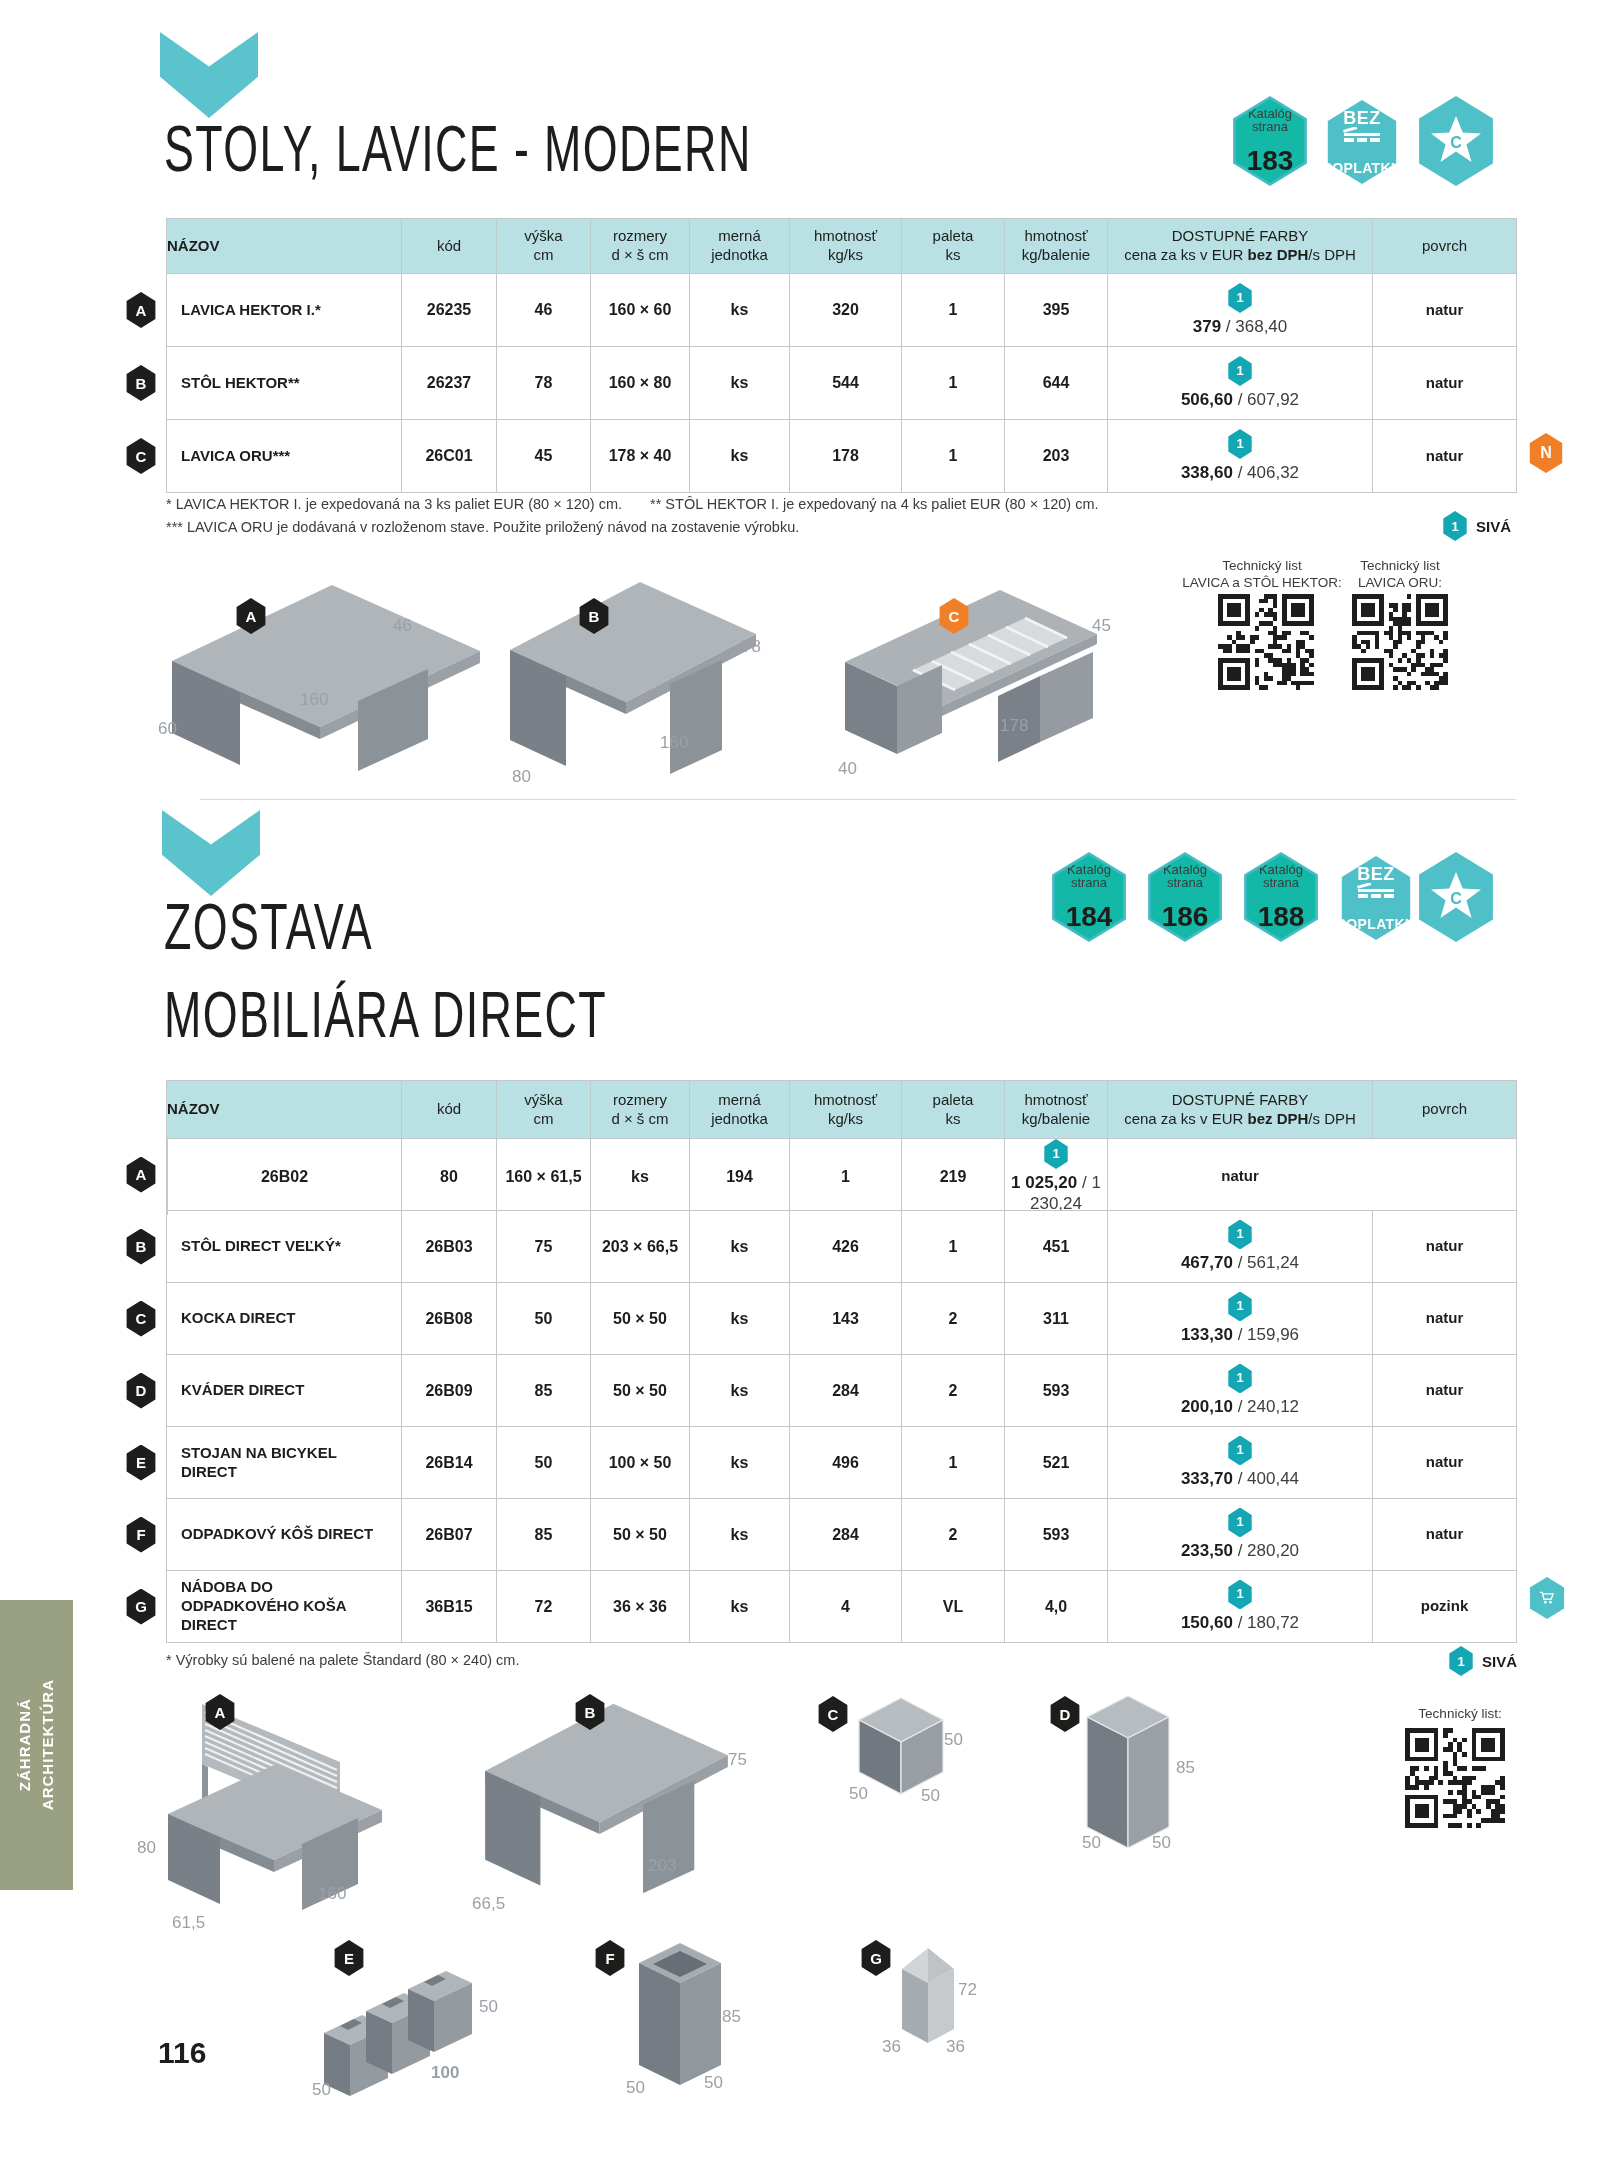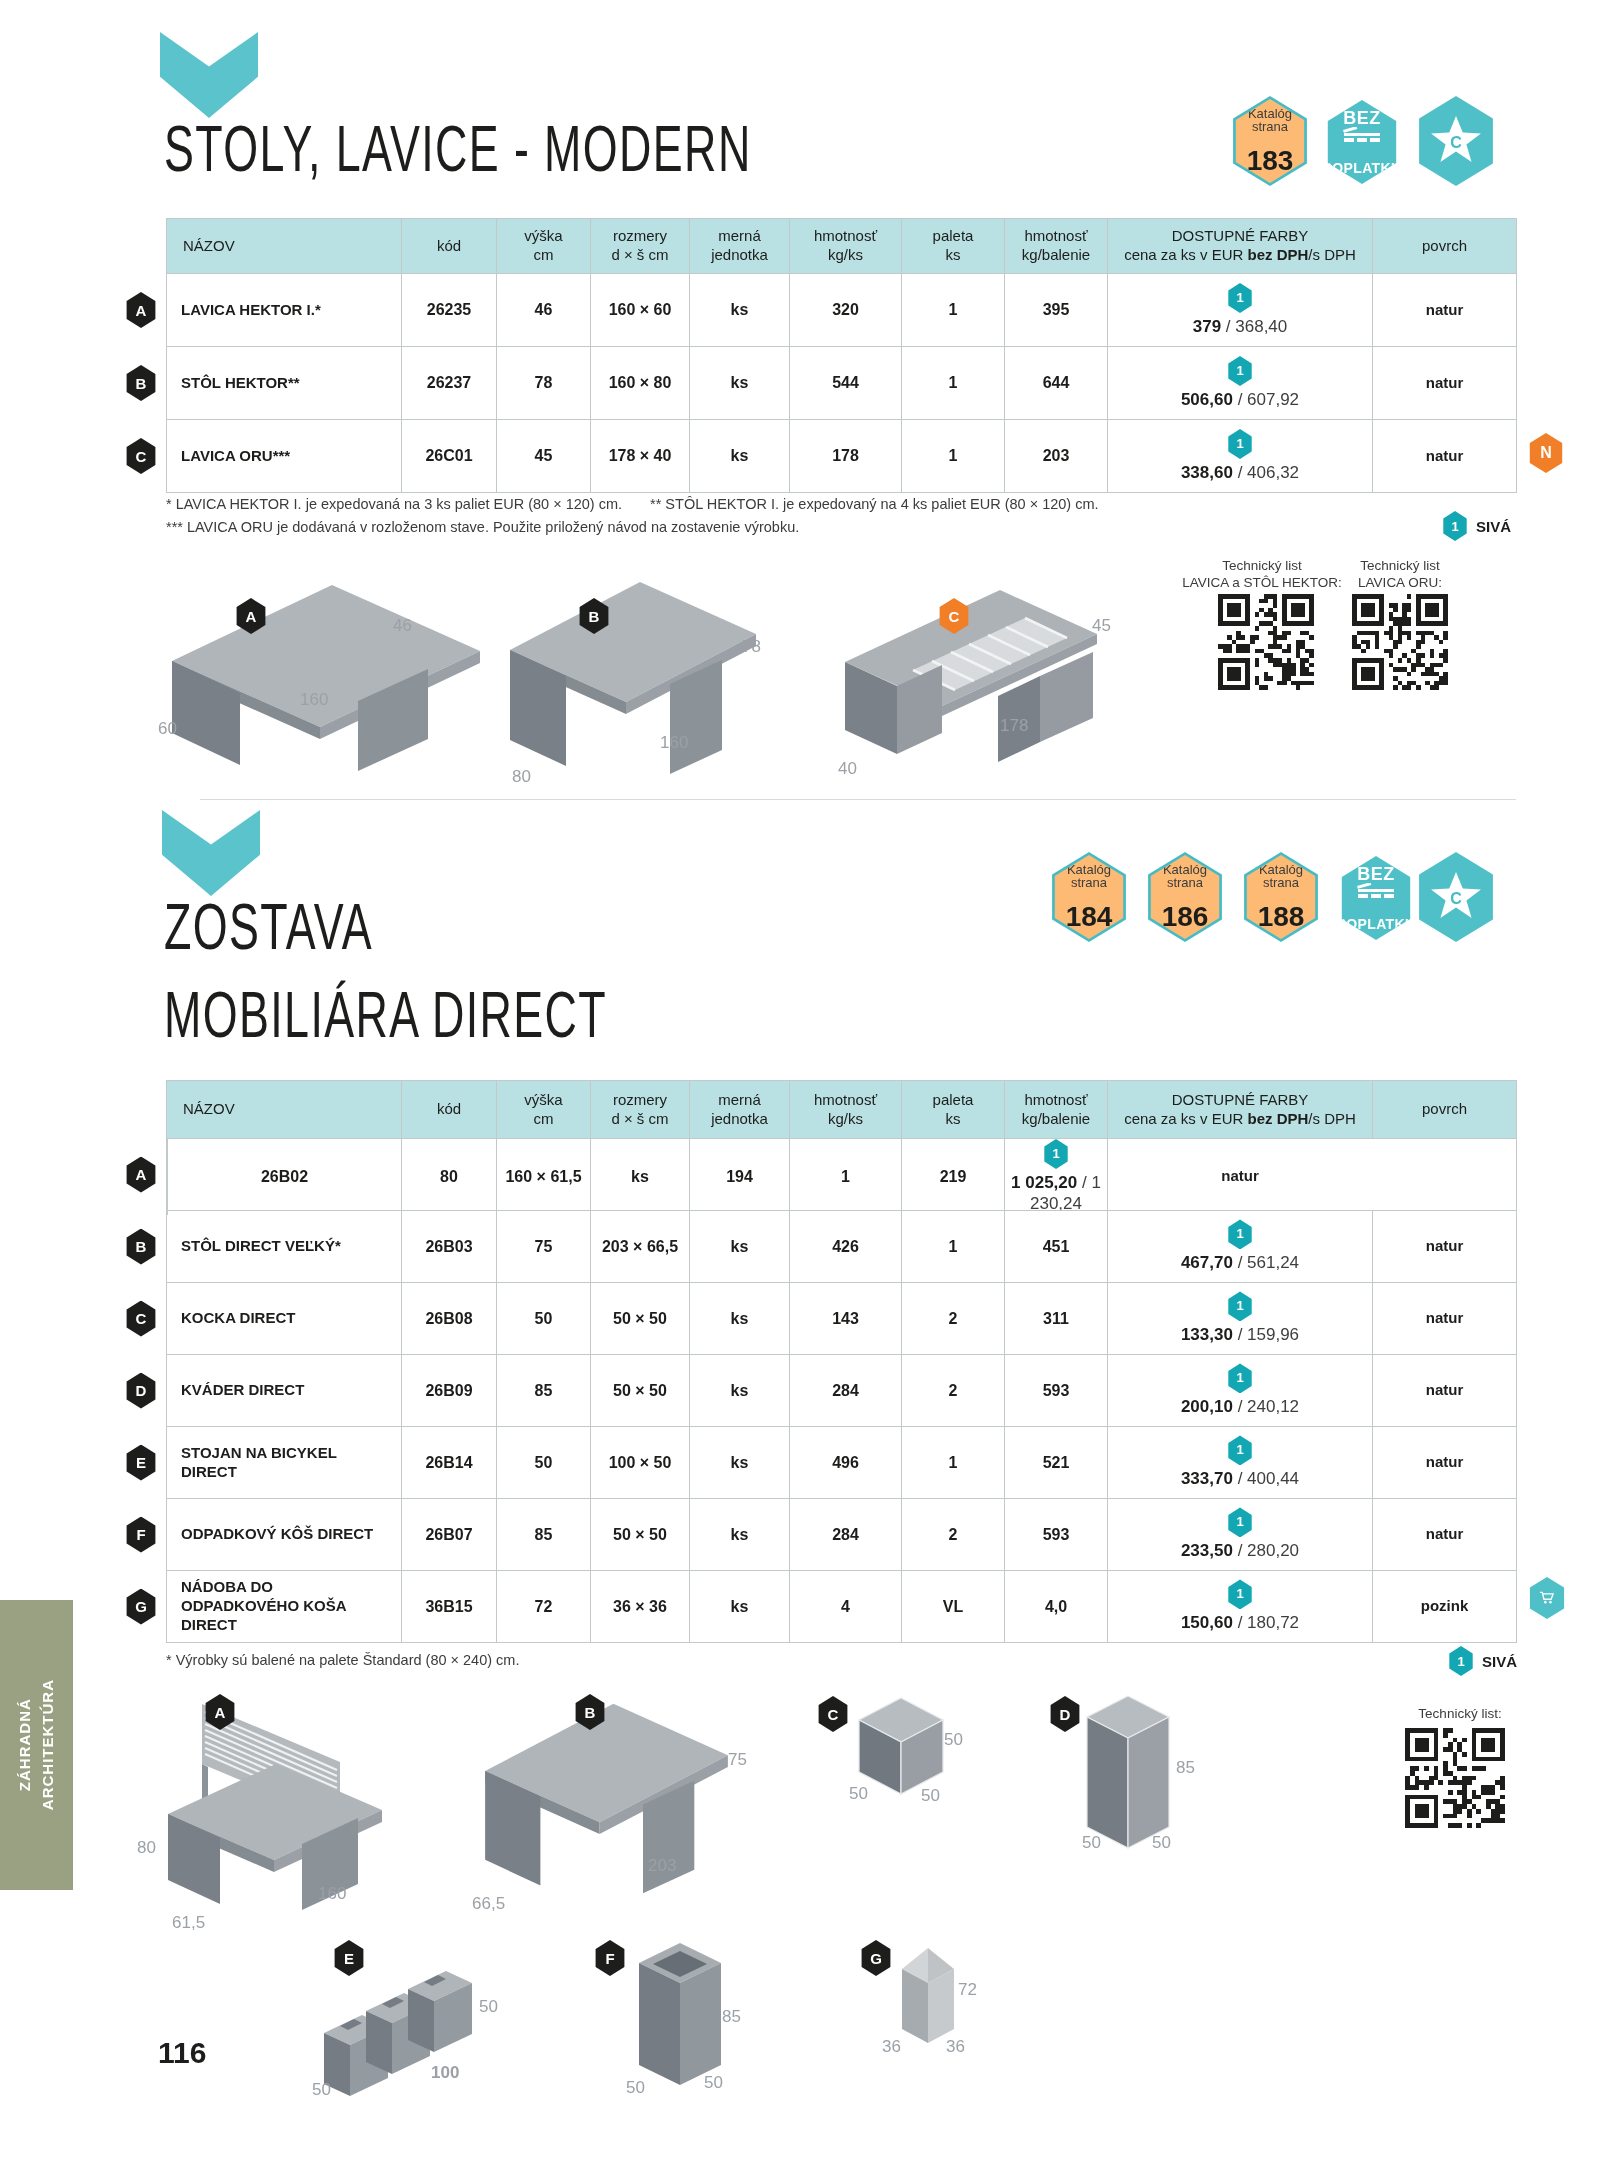--- a/index.html
+++ b/index.html
@@ -14,39 +14,39 @@
   .hex{clip-path:polygon(50% 0%,95% 25%,95% 75%,50% 100%,5% 75%,5% 25%);display:flex;align-items:center;justify-content:center;}
   .hex-black{background:#1d1d1b;color:#fff;}
   .hex-teal{background:#12a7b2;color:#fff;}
   .hex-teal2{background:#4fc0c8;color:#fff;}
   .hex-orange{background:#f07f28;color:#fff;}
   .rowletter{position:absolute;left:-42px;top:50%;transform:translateY(-50%);width:32px;height:36px;font-size:15px;font-weight:700;}
   .drawletter{width:32px;height:36px;font-size:15px;font-weight:700;}
   
   .hexo{position:relative;width:82px;height:90px;}
   .hexo .ho{position:absolute;inset:0;background:#45bcc5;clip-path:polygon(50% 0%,95% 25%,95% 75%,50% 100%,5% 75%,5% 25%);}
-  .hexo .hi{position:absolute;inset:3px;background:#fdba74;clip-path:polygon(50% 0%,95% 25%,95% 75%,50% 100%,5% 75%,5% 25%);
+  .hexo .hi{position:absolute;inset:3px;background:#14b8a6;clip-path:polygon(50% 0%,95% 25%,95% 75%,50% 100%,5% 75%,5% 25%);
             display:flex;flex-direction:column;align-items:center;justify-content:center;line-height:1.05;}
   .hexo .w{font-size:13px;color:#3c3c3b;}
   .hexo .pg{font-size:28px;font-weight:700;color:#1d1d1b;margin-top:12px;}
   .bezhex{width:76px;height:84px;flex-direction:column;line-height:1;}
   .bezhex .t{font-size:18px;font-weight:700;letter-spacing:.5px;}
   .bezhex .b{font-size:14px;font-weight:700;letter-spacing:.4px;margin-top:18px;}
   .starhex{width:82px;height:90px;}
   .star{width:52px;height:50px;background:#fff;position:relative;
         clip-path:polygon(50% 0%,63% 33%,98% 35%,70% 57%,80% 92%,50% 71%,20% 92%,30% 57%,2% 35%,37% 33%);}
   .star span{position:absolute;inset:0;display:flex;align-items:center;justify-content:center;padding-top:4px;
              color:#45bcc5;font-weight:700;font-size:16px;}
   
   .ctable{position:absolute;border:1px solid #c3c8ca;background:#fff;--cols:234px 95px 94px 99px 100px 112px 103px 103px 265px 144px;}
   .thead{display:grid;grid-template-columns:var(--cols);height:54px;background:#b9e1e4;}
   .t2 .thead{height:57px;}
   .th{border-left:1px solid #c3c8ca;display:flex;flex-direction:column;align-items:center;justify-content:center;
       font-size:15px;line-height:1.25;color:#1d1d1b;text-align:center;}
-  .th:first-child{border-left:none;align-items:flex-start;padding-left:0;font-weight:400;margin-left:16px;}
+  .th:first-child{border-left:none;align-items:flex-start;padding-left:0;font-weight:700;}
   .trow{display:grid;grid-template-columns:var(--cols);height:72px;border-top:1px solid #c3c8ca;position:relative;}
   .t2 .trow{height:71px;}
   .td{border-left:1px solid #c3c8ca;display:flex;align-items:center;justify-content:center;
       font-size:16px;font-weight:700;text-align:center;line-height:1.25;}
   .td.name{border-left:none;justify-content:flex-start;text-align:left;padding-left:14px;padding-right:8px;font-size:15px;}
   .td.price{flex-direction:column;gap:3px;font-size:17px;}
   .td.price .priceline b{font-weight:700;}
   .td.price .priceline span{font-weight:400;color:#3e3e3d;}
   .hex1{width:26px;height:30px;font-size:13px;font-weight:700;}
   .td.povrch{font-size:15px;}

